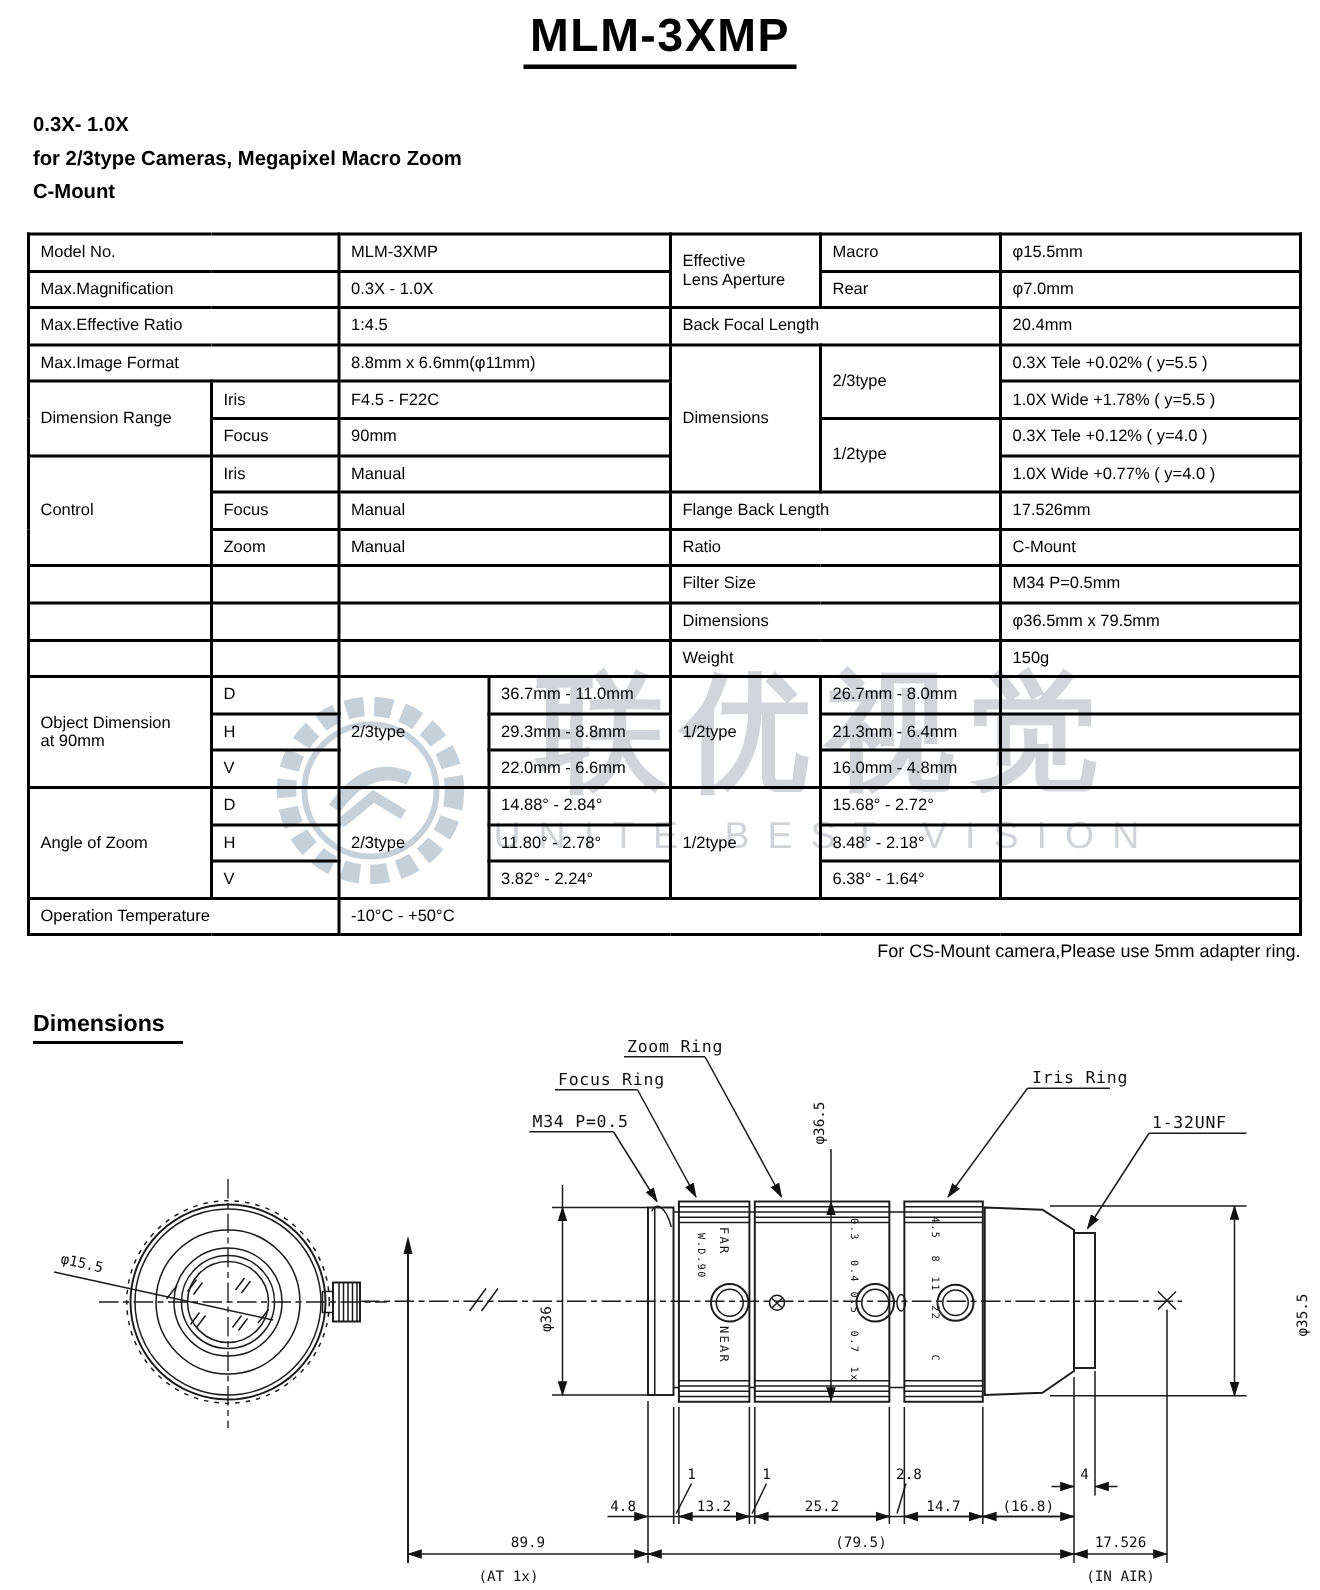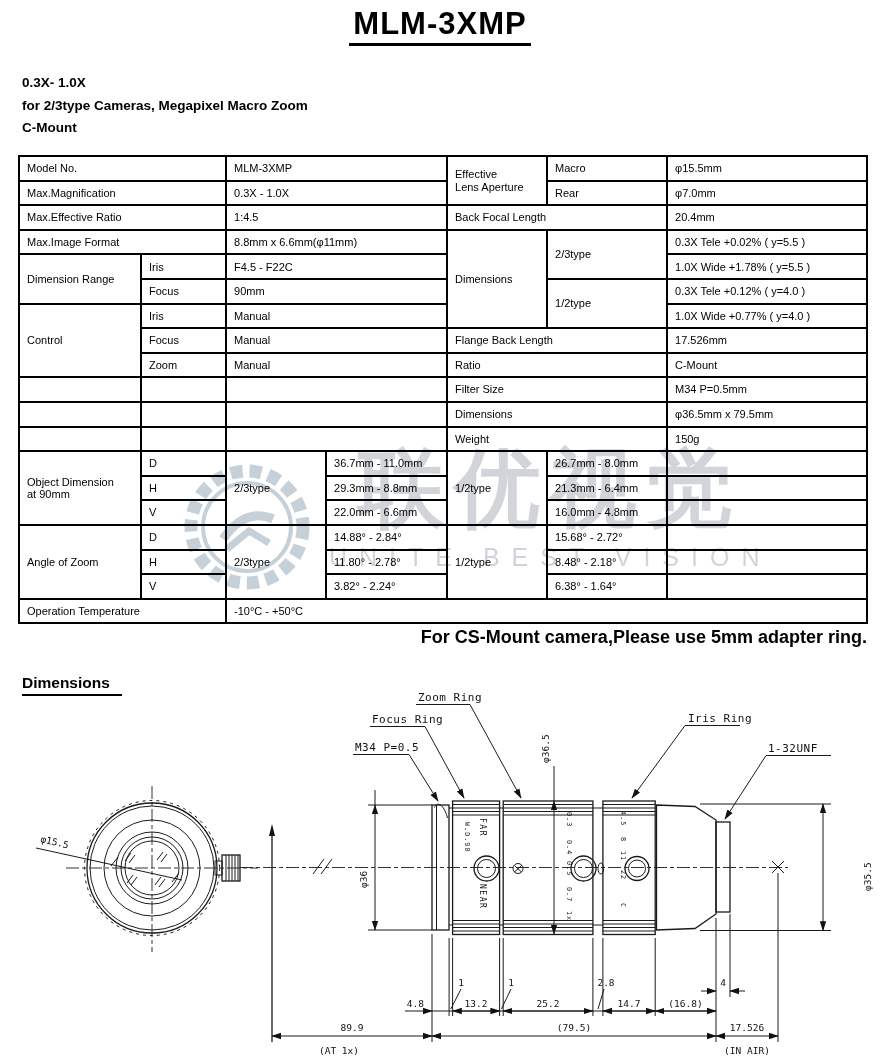--- a/index.html
+++ b/index.html
@@ -12,21 +12,21 @@
   
   .watermark{position:absolute;left:175px;top:443px;display:flex;gap:14px;align-items:flex-start;pointer-events:none;text-align:center;}
   .wm-text{display:flex;flex-direction:column;}
   .wm-cjk{font-size:86px;font-weight:bold;color:#c6cbd0;letter-spacing:10px;line-height:1.05;opacity:.8;}
   .wm-latin{font-size:25px;color:#ccd0d4;letter-spacing:12px;margin-top:10px;opacity:.9;}
   
   table.spec{position:absolute;left:18px;top:155px;width:848px;border-collapse:collapse;
              table-layout:fixed;font-size:11px;background:transparent;}
   table.spec td{border:2px solid #000;height:22.6px;padding:0 2px 0 7px;vertical-align:middle;
                 white-space:pre-line;overflow:hidden;line-height:1.12;}
-  .footnote{position:absolute;top:627px;right:13px;font-size:18px;font-weight:bold;}
+  .footnote{position:absolute;top:627px;right:13px;font-size:12px;font-weight:normal;}
   .dim-heading{position:absolute;left:22px;top:674px;font-size:15.5px;font-weight:bold;
                border-bottom:2px solid #000;padding:0 12px 2px 0;}
   svg.diagram{position:absolute;left:0;top:690px;}
   svg .ln{stroke:#1b1b1b;stroke-width:1;fill:none;}
   svg .lt{stroke:#1b1b1b;stroke-width:1.3;fill:none;}
   svg .cl{stroke:#1b1b1b;stroke-width:0.9;fill:none;stroke-dasharray:13 3 4 3;}
   svg text{font-family:"DejaVu Sans Mono",monospace;fill:#111;}
   svg .dim{font-size:9.5px;}
   svg .lbl{font-size:11px;letter-spacing:0.5px;}
   svg .rtx{font-size:8px;letter-spacing:1.5px;}

